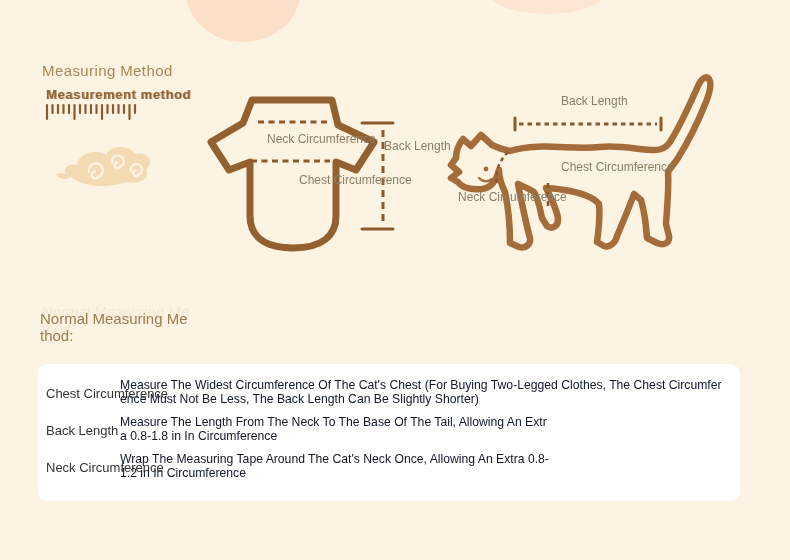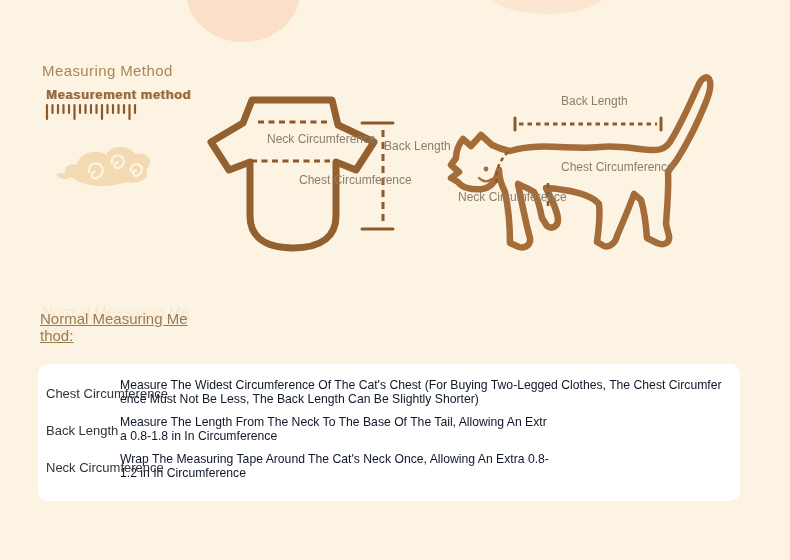--- a/index.html
+++ b/index.html
@@ -19,21 +19,20 @@
   }
   .stamp{
     left:46px;top:88px;font-size:13px;font-weight:bold;color:#8a5a2c;
     letter-spacing:.6px;transform:scaleY(.92);transform-origin:left top;
     text-shadow:1px 0 0 rgba(138,90,44,.55);opacity:.92;
   }
   .heading{
     left:40px;top:310px;width:170px;font-size:15px;line-height:17px;
     color:#9a7c4e;white-space:pre-line;
     text-shadow:2px -7px 0 rgba(160,130,85,.10);
-    text-decoration:underline;
   }
   
   .dlabel{position:absolute;font-size:12px;color:#8c7d67;white-space:nowrap;}
   
   .panel{
     left:38px;top:364px;width:702px;height:137px;background:#ffffff;
     border-radius:10px;box-sizing:border-box;padding:14px 8px 0 8px;
   }
   .trow{position:relative;margin-bottom:8px;min-height:29px;}
   .trow-label{

